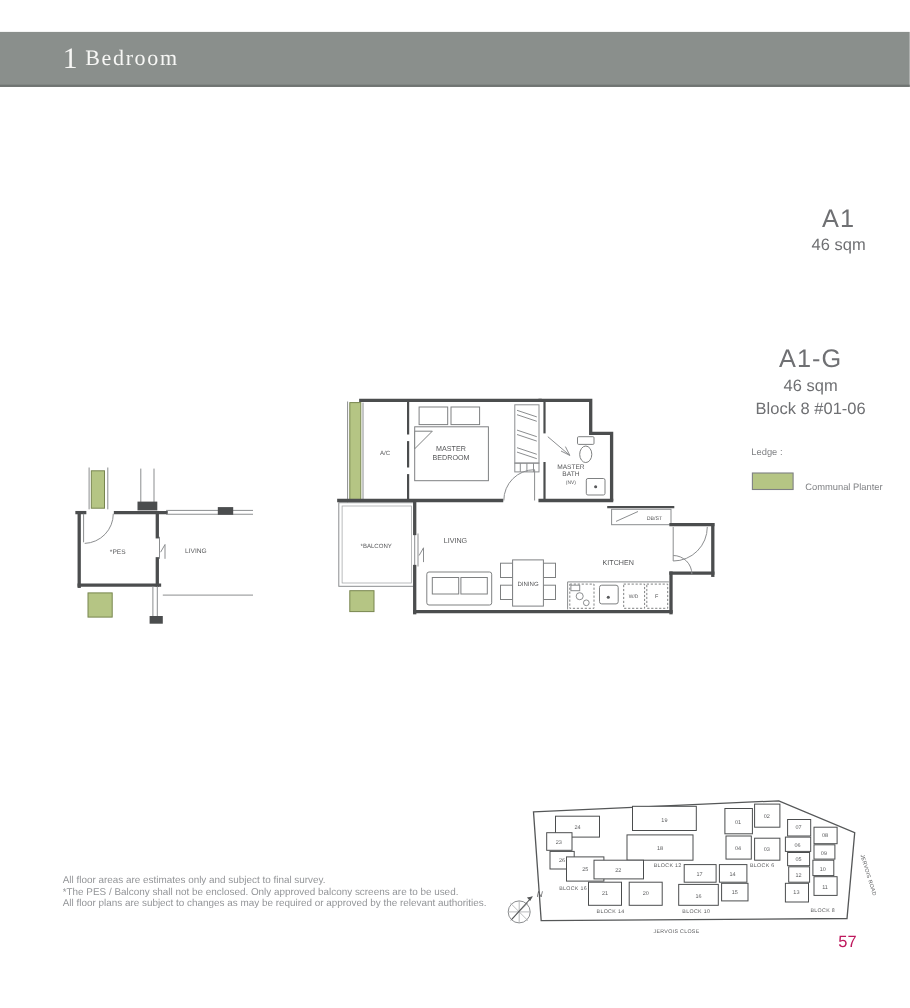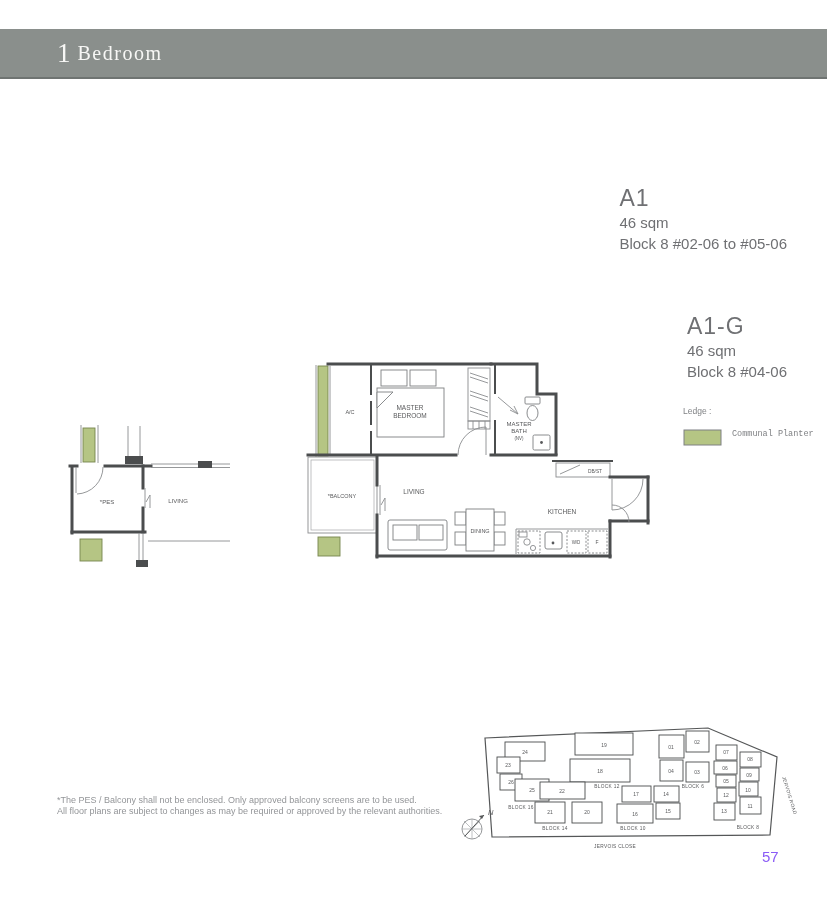--- a/index.html
+++ b/index.html
@@ -15,34 +15,34 @@
   }
   .banner .num{
     font-family:"Liberation Serif",serif;font-size:27px;color:#f7f7f5;
     margin-right:7px;line-height:1;
   }
   .banner .word{
     font-family:"Liberation Serif",serif;font-size:20px;color:#f7f7f5;
     letter-spacing:1.5px;line-height:1;
   }
   
-  .unit-info{position:absolute;right:40px;text-align:left;color:#6f7073;}
+  .unit-info{position:absolute;right:40px;text-align:center;color:#6f7073;}
   .unit-info .title{font-size:23px;letter-spacing:1px;line-height:28px;}
   .unit-info .sub{font-size:15px;line-height:21px;}
   .unit-a1{top:184px;}
   .unit-a1g{top:312px;}
   
   .legend{position:absolute;left:683px;top:406px;color:#808285;font-size:8.5px;}
-  .legend-row{display:flex;align-items:flex-start;margin-top:13px;font-family:Liberation Mono, monospace;}
+  .legend-row{display:flex;align-items:flex-end;margin-top:13px;}
   .legend-label{margin-left:9px;color:#808285;}
   
   .disclaimer{position:absolute;left:57px;top:795px;width:400px;
     font-size:9px;line-height:10.6px;color:#939598;}
   
-  .pagenum{position:absolute;left:762px;top:848px;font-size:15px;color:#8b5cf6;}
+  .pagenum{position:absolute;left:762px;top:848px;font-size:15px;color:#be185d;}
   
   svg{position:absolute;overflow:visible;}
   svg text{font-family:"Liberation Sans",sans-serif;fill:#58595b;}
   .wall{stroke:#4b4d4e;stroke-width:3;fill:none;stroke-linecap:square;}
   .wall2{stroke:#4b4d4e;stroke-width:2;fill:none;stroke-linecap:square;}
   .thin{stroke:#8a8c8e;stroke-width:0.9;fill:none;}
   .thin2{stroke:#a5a7a9;stroke-width:0.7;fill:none;}
   .furn{stroke:#7d7f81;stroke-width:0.9;fill:#ffffff;}
   .dash{stroke:#7d7f81;stroke-width:0.9;fill:#ffffff;stroke-dasharray:2 1.6;}
   .greenrect{stroke:#77854e;stroke-width:0.9;}
@@ -56,27 +56,26 @@
 <body>
 
 <div class="banner" style="background-color: rgb(138, 143, 140);">
   <span class="num">1</span>
   <span class="word">Bedroom</span>
 </div>
 
 <div class="unit-info unit-a1">
   <div class="title">A1</div>
   <div class="sub">46 sqm</div>
-  <div class="sub">Block 8 #02-06 to #05-06</div>
 </div>
 
 <div class="unit-info unit-a1g">
   <div class="title">A1-G</div>
   <div class="sub">46 sqm</div>
-  <div class="sub">Block 8 #04-06</div>
+  <div class="sub">Block 8 #01-06</div>
 </div>
 
 <div class="legend">
   <div>Ledge :</div>
   <div class="legend-row">
     <svg width="40" height="18" style="position:static">
       <rect x="1" y="1" width="37" height="15" stroke="#7e8083" stroke-width="1" fill="#b5c584"></rect>
     </svg>
     <span class="legend-label">Communal Planter</span>
   </div>
@@ -206,20 +205,21 @@
   <text class="fp-label" x="295" y="120" font-size="4.8" text-anchor="middle">DB/ST</text>
   <text class="fp-label" x="42" y="145" font-size="5.5" text-anchor="middle">*BALCONY</text>
   <text class="fp-label" x="114" y="141" font-size="6.5" text-anchor="middle">LIVING</text>
   <text class="fp-label" x="180" y="180" font-size="5.5" text-anchor="middle">DINING</text>
   <text class="fp-label" x="262" y="161" font-size="6.5" text-anchor="middle">KITCHEN</text>
   <text class="fp-label" x="276" y="191" font-size="4.5" text-anchor="middle">W/D</text>
   <text class="fp-label" x="297" y="191" font-size="5" text-anchor="middle">F</text>
 </svg>
 
 <div class="disclaimer">
+  <div>All floor areas are estimates only and subject to final survey.</div>
   <div>*The PES / Balcony shall not be enclosed. Only approved balcony screens are to be used.</div>
   <div>All floor plans are subject to changes as may be required or approved by the relevant authorities.</div>
 </div>
 
 <svg style="left:455px;top:716px;" width="350" height="145" viewBox="0 0 350 145">
   <path class="mapbound" d="M30,22 L253,12 L322,41 L315,119 L37,121 Z"></path>
 
   <g>
     <circle class="thin" cx="17" cy="113" r="10" stroke="#555758"></circle>
     <path class="thin2" d="M9,105 L25,121 M9,121 L25,105 M7,113 H27 M17,103 V123" stroke="#555758"></path>

